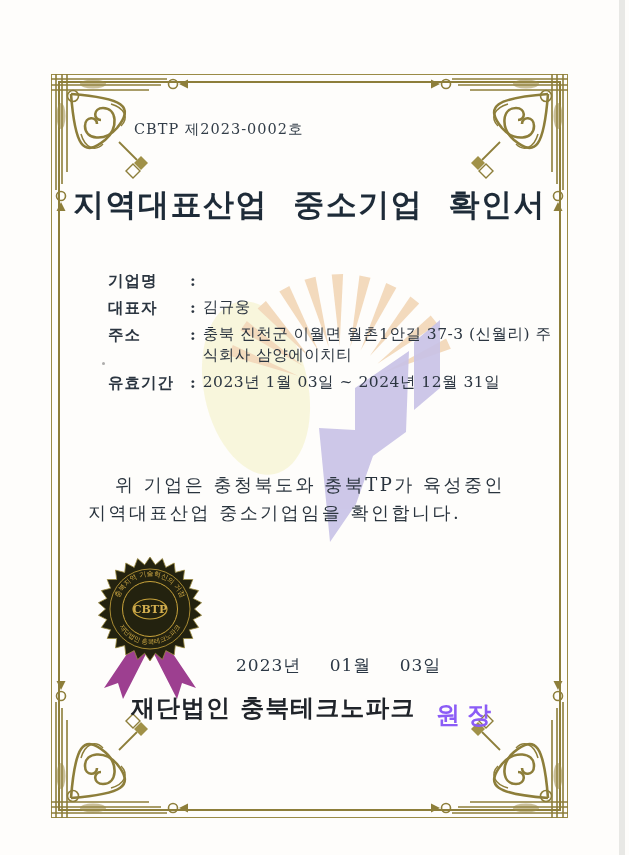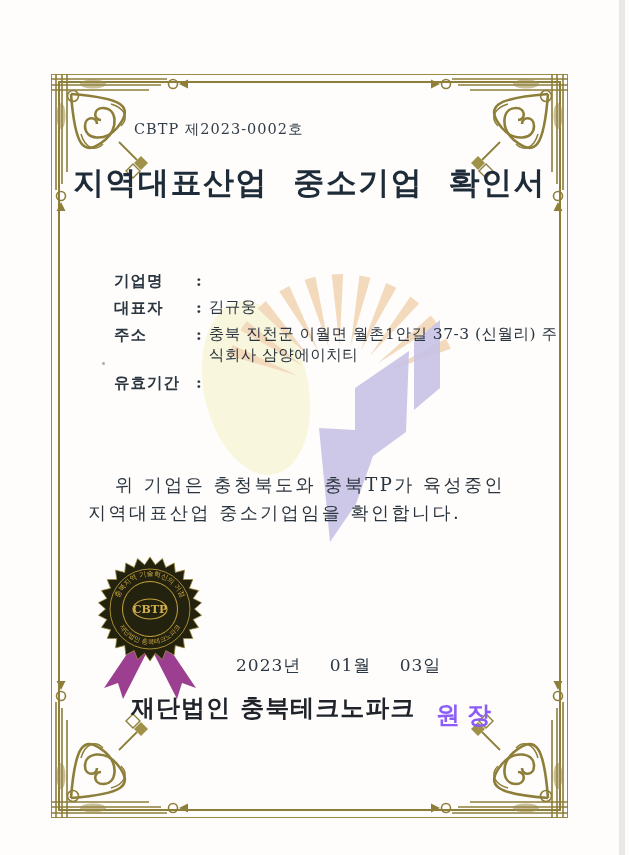--- a/index.html
+++ b/index.html
@@ -11,25 +11,25 @@
   
   .frame-outer{position:absolute;left:51px;top:74px;width:517px;height:744px;border:1.6px solid #9a8b46;box-sizing:border-box;}
   .frame-inner{position:absolute;left:58px;top:81px;width:503px;height:730px;border:2.4px solid #8d7e3a;box-sizing:border-box;}
   .corner{position:absolute;width:140px;height:140px;z-index:2;}
   .corner.tl{left:51px;top:74px;}
   .corner.tr{left:428px;top:74px;transform:scaleX(-1);}
   .corner.bl{left:51px;top:678px;transform:scaleY(-1);}
   .corner.br{left:428px;top:678px;transform:scale(-1,-1);}
   
   .doc-number{position:absolute;left:134px;top:120px;font-size:14.5px;letter-spacing:1px;color:#323d48;}
-  .title{position:absolute;left:51px;top:162px;width:517px;text-align:center;font-size:31px;font-weight:bold;
+  .title{position:absolute;left:51px;top:184px;width:517px;text-align:center;font-size:31px;font-weight:bold;
          letter-spacing:1.5px;word-spacing:13px;color:#1e2b38;z-index:3;}
   .fields{position:absolute;left:108px;top:270px;width:458px;z-index:3;}
   .field-row{display:flex;align-items:flex-start;font-size:15.5px;line-height:21px;letter-spacing:1px;
-             font-weight:bold;color:#2b3540;margin-bottom:6px;margin-left:6px;}
+             font-weight:bold;color:#2b3540;margin-bottom:6px;}
   .field-label{width:74px;text-align:justify;text-align-last:justify;flex:none;}
   .field-colon{flex:none;padding:0 6px 0 8px;}
   .field-value{width:352px;font-weight:normal;letter-spacing:.5px;}
   .body-text{position:absolute;left:88px;top:471px;width:450px;font-size:18px;line-height:28px;
              letter-spacing:2.5px;color:#2a343e;z-index:3;}
   .body-line1{padding-left:27px;}
   .issue-date{position:absolute;left:236px;top:654px;font-size:17px;letter-spacing:1px;word-spacing:22px;
               color:#2c3845;z-index:3;}
   .issuer{position:absolute;left:131px;top:692px;font-size:24px;font-weight:bold;letter-spacing:1px;
           color:#20242a;z-index:3;}
@@ -128,20 +128,21 @@
       <span class="field-value">김규웅</span>
     </div>
     <div class="field-row">
       <span class="field-label">주소</span>
       <span class="field-colon">:</span>
       <span class="field-value">충북 진천군 이월면 월촌1안길 37-3 (신월리) 주식회사 삼양에이치티</span>
     </div>
     <div class="field-row">
       <span class="field-label">유효기간</span>
       <span class="field-colon">:</span>
+      <span class="field-value">2023년 1월 03일 ~ 2024년 12월 31일</span>
     </div>
   </div>
 
   <div class="body-text">
     <div class="body-line1">위 기업은 충청북도와 충북TP가 육성중인</div>
     <div class="body-line2">지역대표산업 중소기업임을 확인합니다.</div>
   </div>
 
   <svg class="medal" width="120" height="150" viewBox="0 0 120 150">
     <g>

